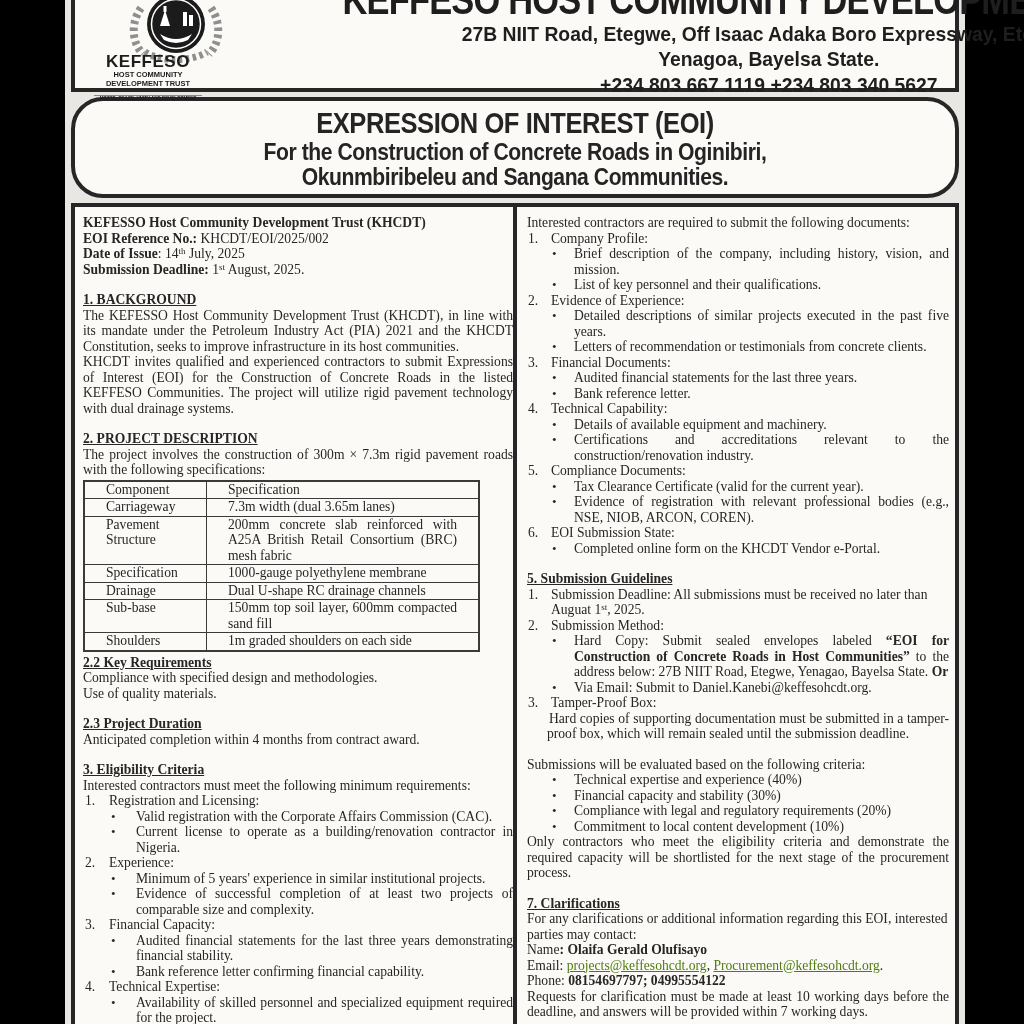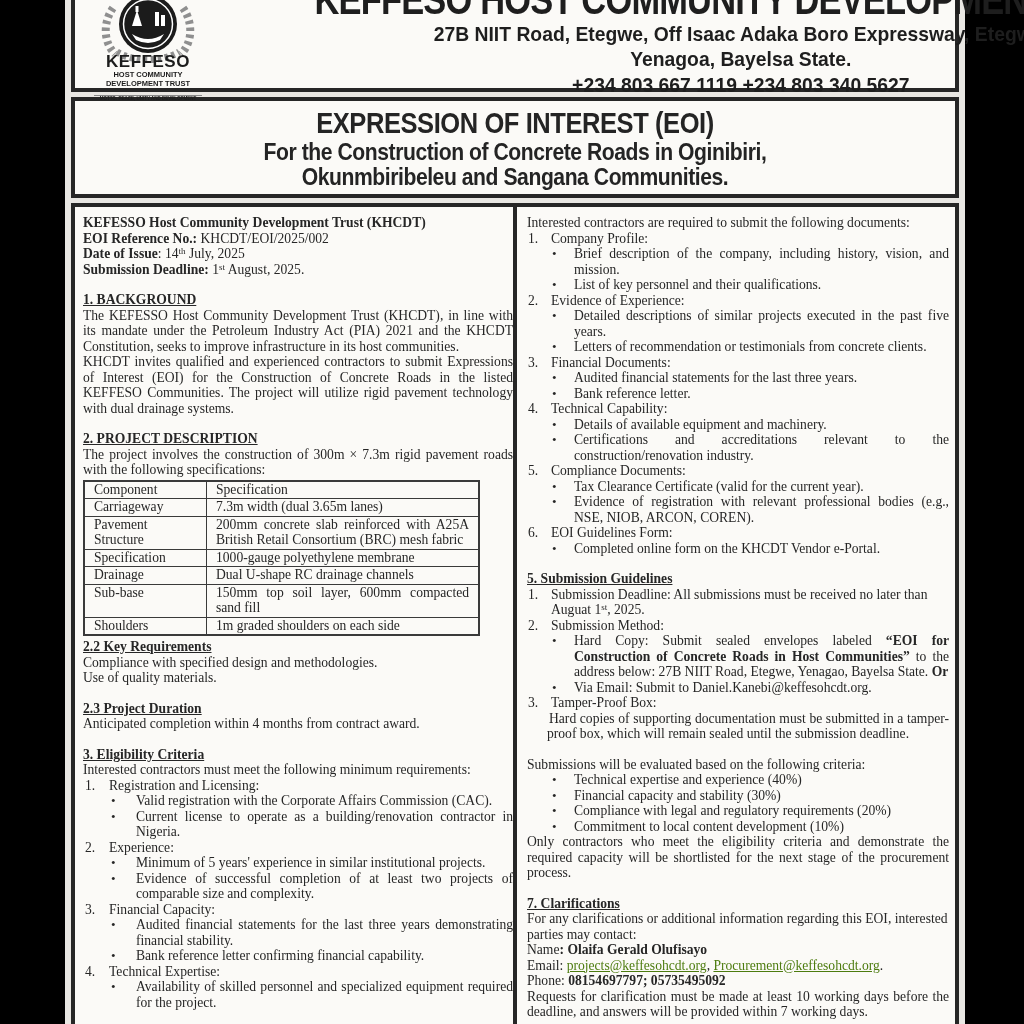--- a/index.html
+++ b/index.html
@@ -1,48 +1,48 @@
 <!DOCTYPE html>
 <html><head>
 <meta charset="utf-8">
 <style>
   html,body{margin:0;padding:0;width:1024px;height:1024px;overflow:hidden;background:#000;}
   .paper{position:absolute;left:65px;top:0;width:900px;height:1040px;background:#e9e7e3;padding:0 6px;box-sizing:border-box;}
   .box{background:#fbfaf7;border:4px solid #262626;margin-bottom:5px;box-sizing:border-box;}
   
   .hdr{border-top:0;height:92px;display:flex;overflow:visible;}
-  .logo{width:146px;flex-shrink:0;position:relative;}
+  .logo{width:146px;flex-shrink:0;position:relative;padding-left:28px;}
   .logo-txt{position:absolute;left:0;top:53px;width:146px;text-align:center;color:#1c1c1c;font-family:"Liberation Sans",sans-serif;line-height:1;}
   .logo-main{font-size:17px;font-weight:900;letter-spacing:.5px;}
   .logo-sub{font-size:7.5px;font-weight:900;margin-top:1px;}
   .logo-motto{font-size:4.5px;font-weight:700;margin-top:2px;border-top:1px solid #888;display:inline-block;padding:1px 6px 0;}
   .hdr-text{flex:1;text-align:center;color:#1e1e1e;font-family:"Liberation Sans",sans-serif;}
   .org-name{display:inline-block;font-size:42px;font-weight:900;white-space:nowrap;line-height:40px;margin-top:-26px;transform:scaleX(.82);letter-spacing:-1px;}
   .addr{font-size:21px;font-weight:bold;line-height:22px;transform:scaleX(.92);margin-top:3px;}
   .phone{font-size:21px;font-weight:bold;transform:scaleX(.92);margin-top:3px;}
   
-  .tbox{text-align:center;color:#242424;font-family:"Liberation Sans",sans-serif;padding:5px 0 5px;}
+  .tbox{text-align:center;color:#242424;font-family:"Liberation Sans",sans-serif;padding:5px 0 5px;border-radius:32px;}
   .eoi1{font-size:30px;font-weight:900;line-height:33px;transform:scaleX(.85);letter-spacing:-.5px;}
   .eoi2{font-size:24px;font-weight:900;line-height:25px;transform:scaleX(.88);letter-spacing:-.5px;}
   
   .cbox{display:flex;height:845px;margin-bottom:0;}
   .col{font-family:"Liberation Serif",serif;font-size:13.6px;line-height:15.5px;color:#262626;}
   .col-left{width:438px;padding:8px 0 0 8px;box-sizing:border-box;flex-shrink:0;}
   .vdiv{width:4px;background:#262626;flex-shrink:0;}
   .col-right{flex:1;padding:8px 6px 0 10px;box-sizing:border-box;}
   .h{font-weight:bold;text-decoration:underline;}
   .p{text-align:justify;}
   .gap{height:15px;}
   .b{font-weight:bold;}
   .sup{font-size:9px;vertical-align:4px;line-height:0;}
   .link{color:#4d7c0f;text-decoration:underline;cursor:pointer;}
   .tbl{border:2px solid #3a3a3a;width:397px;box-sizing:border-box;margin:2px 0 3px;}
   .tr{display:flex;border-top:1.5px solid #3a3a3a;}
   .tr:first-child{border-top:0;}
-  .td{padding:0 9px 1px;box-sizing:border-box;}
+  .td{padding:0 21px 1px;box-sizing:border-box;}
   .c1{width:122px;border-right:1.5px solid #3a3a3a;flex-shrink:0;}
   .c2{flex:1;text-align:justify;}
   .oli{position:relative;padding-left:26px;}
   .col-right .oli{padding-left:24px;}
   .num{position:absolute;left:2px;}
   .col-right .num{left:1px;}
   .bl{position:relative;padding-left:47px;text-align:justify;}
   .col-left .bl{padding-left:53px;}
   .dot{position:absolute;left:25px;font-size:13px;}
   .col-left .dot{left:28px;}
@@ -166,21 +166,21 @@
           <div class="bl"><span class="dot">•</span><span class="btx">Letters of recommendation or testimonials from concrete clients.</span></div>
           <div class="oli"><span class="num">3.</span><span class="itx">Financial Documents:</span></div>
           <div class="bl"><span class="dot">•</span><span class="btx">Audited financial statements for the last three years.</span></div>
           <div class="bl"><span class="dot">•</span><span class="btx">Bank reference letter.</span></div>
           <div class="oli"><span class="num">4.</span><span class="itx">Technical Capability:</span></div>
           <div class="bl"><span class="dot">•</span><span class="btx">Details of available equipment and machinery.</span></div>
           <div class="bl"><span class="dot">•</span><span class="btx">Certifications and accreditations relevant to the construction/renovation industry.</span></div>
           <div class="oli"><span class="num">5.</span><span class="itx">Compliance Documents:</span></div>
           <div class="bl"><span class="dot">•</span><span class="btx">Tax Clearance Certificate (valid for the current year).</span></div>
           <div class="bl"><span class="dot">•</span><span class="btx">Evidence of registration with relevant professional bodies (e.g., NSE, NIOB, ARCON, COREN).</span></div>
-          <div class="oli"><span class="num">6.</span><span class="itx">EOI Guidelines Form:</span></div>
+          <div class="oli"><span class="num">6.</span><span class="itx">EOI Submission State:</span></div>
           <div class="bl"><span class="dot">•</span><span class="btx">Completed online form on the KHCDT Vendor e-Portal.</span></div>
         </div>
         <div class="gap"></div>
         <div class="h">5. Submission Guidelines</div>
         <div class="ol">
           <div class="oli"><span class="num">1.</span><span class="itx"><span>Submission Deadline: All submissions must be received no later than Auguat 1</span><span class="sup">st</span><span>, 2025.</span></span></div>
           <div class="oli"><span class="num">2.</span><span class="itx">Submission Method:</span></div>
           <div class="bl"><span class="dot">•</span><span class="btx"><span>Hard Copy: Submit sealed envelopes labeled </span><span class="b">“EOI for Construction of Concrete Roads in Host Communities”</span><span> to the address below: 27B NIIT Road, Etegwe, Yenagao, Bayelsa State. </span><span class="b">Or</span></span></div>
           <div class="bl"><span class="dot">•</span><span class="btx">Via Email: Submit to Daniel.Kanebi@keffesohcdt.org.</span></div>
           <div class="oli"><span class="num">3.</span><span class="itx">Tamper-Proof Box:</span></div>
@@ -193,18 +193,18 @@
           <div class="bl"><span class="dot">•</span><span class="btx">Financial capacity and stability (30%)</span></div>
           <div class="bl"><span class="dot">•</span><span class="btx">Compliance with legal and regulatory requirements (20%)</span></div>
           <div class="bl"><span class="dot">•</span><span class="btx">Commitment to local content development (10%)</span></div>
         </div>
         <div class="p">Only contractors who meet the eligibility criteria and demonstrate the required capacity will be shortlisted for the next stage of the procurement process.</div>
         <div class="gap"></div>
         <div class="h">7. Clarifications</div>
         <div class="pl">For any clarifications or additional information regarding this EOI, interested parties may contact:</div>
         <div class="pl"><span>Name</span><span class="b">: Olaifa Gerald Olufisayo</span></div>
         <div class="pl"><span>Email:  </span><a class="link">projects@keffesohcdt.org</a><span>, </span><a class="link">Procurement@keffesohcdt.org</a><span>.</span></div>
-        <div class="pl"><span>Phone: </span><span class="b">08154697797; 05735495092</span></div>
+        <div class="pl"><span>Phone: </span><span class="b">08154697797; 04995554122</span></div>
         <div class="p">Requests for clarification must be made at least 10 working days before the deadline, and answers will be provided within 7 working days.</div>
       </div>
   </div>
 
 </div>
 
 </body></html>

